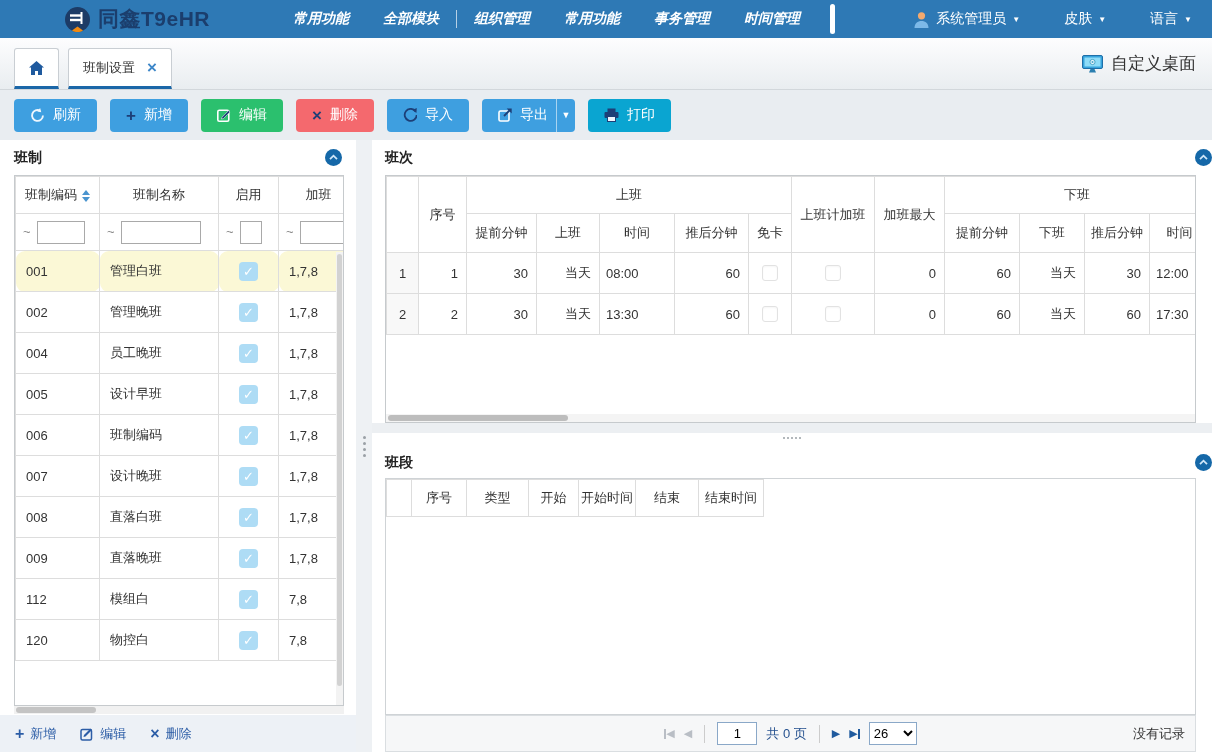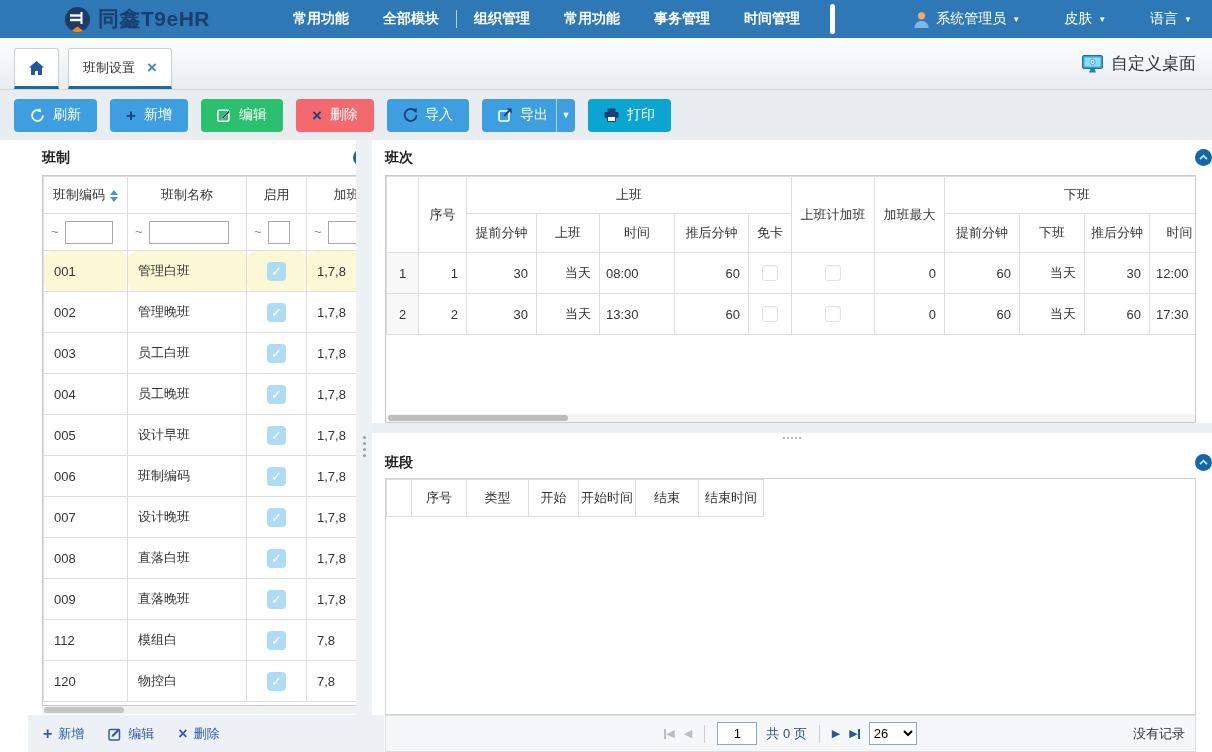--- a/index.html
+++ b/index.html
@@ -3,21 +3,21 @@
 <meta charset="utf-8">
 <style>
   * { margin:0; padding:0; box-sizing:border-box; }
   body { font-family:"Liberation Sans","DejaVu Sans",sans-serif; overflow:hidden; background:#fff; }
   .app { position:relative; width:1212px; height:752px; background:#fff; overflow:hidden; }
 
   
   .navbar { position:absolute; top:0; left:0; right:0; height:38px; background:#2e79b5; display:flex; align-items:center; }
   .logo { display:flex; align-items:center; margin-left:64px; gap:7px; }
   .logo-text { font-size:21px; font-weight:bold; color:#1b3e6d; letter-spacing:.5px; }
-  .nav-menu { display:flex; margin-left:66px; }
+  .nav-menu { display:flex; margin-left:66px;font-style:italic; }
   .nav-item { color:#fff; font-size:14px; font-weight:bold; padding:0 17px; cursor:pointer; white-space:nowrap; }
   .nav-divider { width:1px; height:18px; background:rgba(255,255,255,.65); }
   .nav-scrollbar { position:absolute; left:830px; top:4px; width:5px; height:30px; background:#fff; border-radius:3px; }
   .nav-right { margin-left:auto; display:flex; align-items:flex-start; gap:44px; margin-right:20px; color:#fff; font-size:14px; font-weight:normal; }
   .nav-drop { display:flex; align-items:center; gap:6px; cursor:pointer; white-space:nowrap; }
   .caret { font-size:8px; color:#fff; }
 
   
   .tabbar { position:absolute; top:38px; left:0; right:0; height:52px; background:linear-gradient(#fdfdfe,#e9edf0); border-bottom:1px solid #d2d7db; display:flex; align-items:flex-end; padding:0 16px 0 14px; }
   .tab { height:41px; background:#fff; border:1px solid #c9ced3; border-bottom:3px solid #1b67a8; border-radius:3px 3px 0 0; display:flex; align-items:center; margin-right:9px; cursor:pointer; }
@@ -37,21 +37,21 @@
   .btn-export { padding-right:0; }
   .export-arrow { width:19px; height:33px; display:flex; align-items:center; justify-content:center; border-left:1px solid rgba(255,255,255,.55); color:#fff; font-size:9px; }
 
   
   .content { position:absolute; top:140px; bottom:0; left:0; right:0; background:#fff; }
   .panel-head { height:35px; display:flex; align-items:center; padding:0 14px; }
   .panel-title { font-size:14px; font-weight:bold; color:#222; }
   .collapse-btn { margin-left:auto; width:17px; height:17px; cursor:pointer; }
 
   
-  .left-pane { position:absolute; left:0; top:0; width:356px; bottom:0;margin-left:28px; }
+  .left-pane { position:absolute; left:0; top:0; width:356px; bottom:0; }
   .left-grid { position:absolute; left:14px; top:35px; width:330px; height:531px; border:1px solid #c6cacd; overflow:hidden; }
   table.grid { border-collapse:collapse; table-layout:fixed; }
   .grid th, .grid td { border:1px solid #ddd; font-size:13px; color:#333; overflow:hidden; white-space:nowrap; }
   .grid thead th { height:37px; font-weight:normal; text-align:center; background:#fff; }
   .filter-row td { height:37px; padding-left:7px; background:#fff; }
   .tilde { color:#888; font-size:13px; }
   .filter-input { height:23px; border:1px solid #a9a9a9; margin-left:6px; vertical-align:middle; font-size:12px; padding:0 3px; }
   .fi-48{width:48px;} .fi-80{width:80px;} .fi-22{width:22px;} .fi-58{width:58px;}
   .grid tbody td { height:41px; padding-left:10px; }
   .grid tbody tr.selected td { background:#fbf8d6;border-radius:9px; }
@@ -260,26 +260,20 @@
           <tbody id="left-tbody">
               <tr class="selected">
                 <td>001</td>
                 <td>管理白班</td>
                 <td class="cb-cell"><span class="cb checked">✓</span></td>
                 <td>1,7,8</td>
               </tr>
               <tr>
                 <td>002</td>
                 <td>管理晚班</td>
-                <td class="cb-cell"><span class="cb checked">✓</span></td>
-                <td>1,7,8</td>
-              </tr>
-              <tr>
-                <td>003</td>
-                <td>员工白班</td>
                 <td class="cb-cell"><span class="cb checked">✓</span></td>
                 <td>1,7,8</td>
               </tr>
               <tr>
                 <td>004</td>
                 <td>员工晚班</td>
                 <td class="cb-cell"><span class="cb checked">✓</span></td>
                 <td>1,7,8</td>
               </tr>
               <tr>

